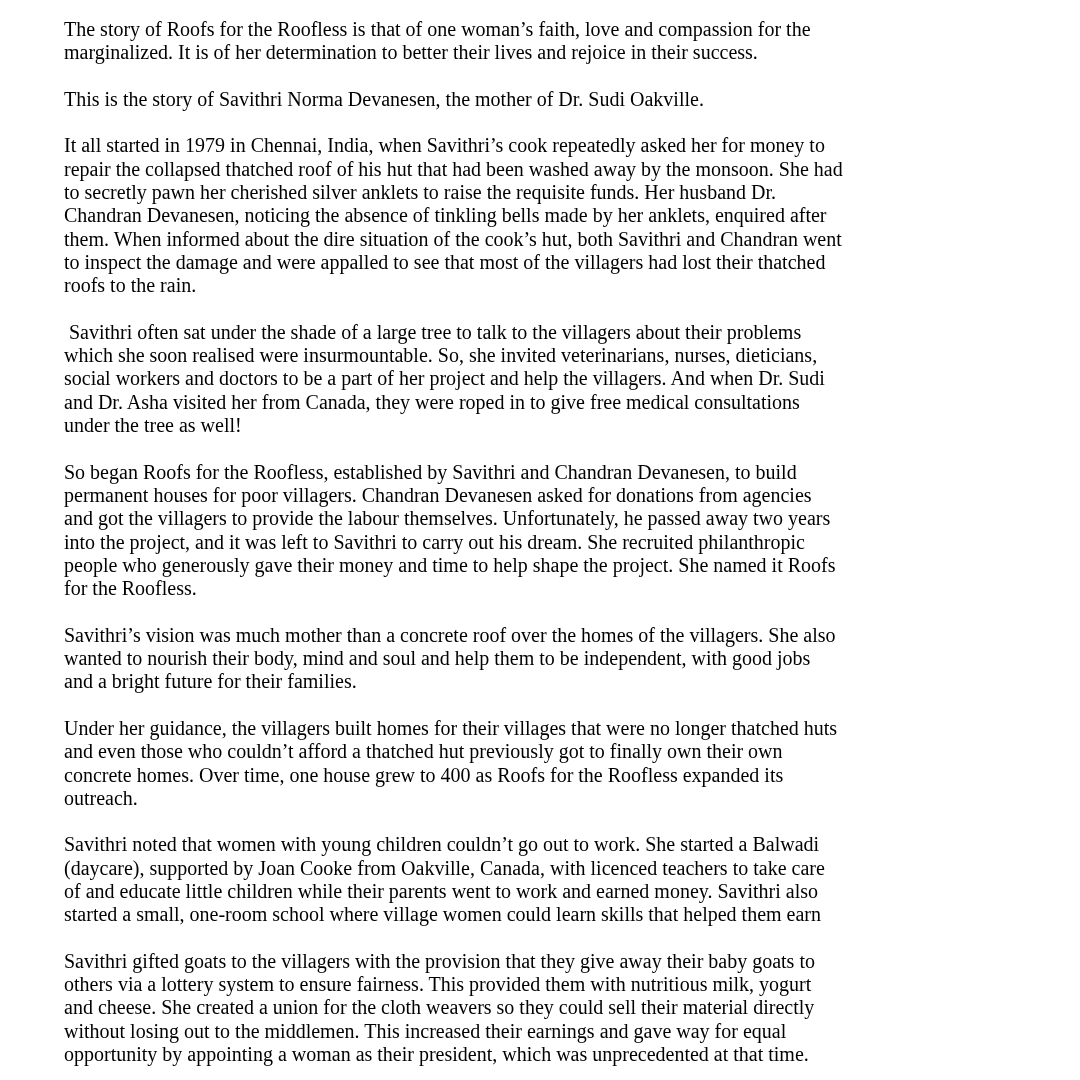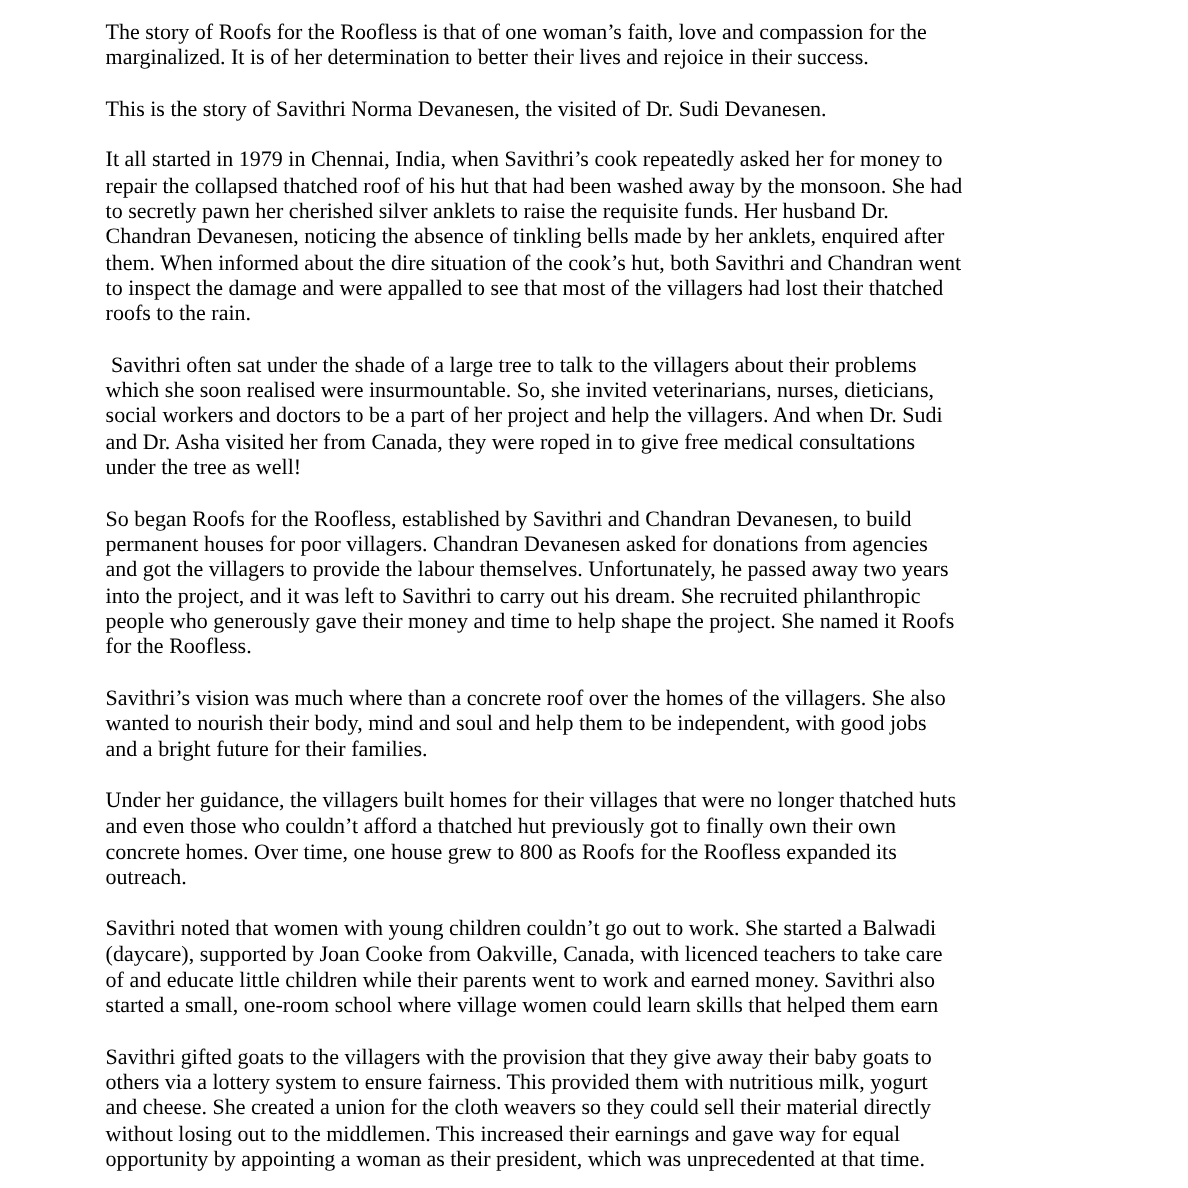--- a/index.html
+++ b/index.html
@@ -10,21 +10,21 @@
     width: 1080px;
     height: 1080px;
     background: #ffffff;
     overflow: hidden;
   }
   .doc-page {
     box-sizing: border-box;
     width: 1080px;
     height: 1080px;
     background: #ffffff;
-    padding: 18px 0 0 96px;
+    padding: 18px 0 0 64px;
   }
   .doc-text {
     width: 800px;
   }
   .para {
     margin: 0 0 23.3px 0;
     font-family: "Liberation Serif", "DejaVu Serif", serif;
     font-size: 20px;
     line-height: 23.3px;
     color: #000000;
@@ -32,45 +32,45 @@
     letter-spacing: 0;
   }
 </style>
 </head>
 <body>
 
 <div class="doc-page">
   <div class="doc-text" id="doc-text">
       <p class="para">The story of Roofs for the Roofless is that of one woman’s faith, love and compassion for the
 marginalized. It is of her determination to better their lives and rejoice in their success.</p>
-      <p class="para">This is the story of Savithri Norma Devanesen, the visited of Dr. Sudi Devanesen.</p>
+      <p class="para">This is the story of Savithri Norma Devanesen, the mother of Dr. Sudi Oakville.</p>
       <p class="para">It all started in 1979 in Chennai, India, when Savithri’s cook repeatedly asked her for money to
 repair the collapsed thatched roof of his hut that had been washed away by the monsoon. She had
 to secretly pawn her cherished silver anklets to raise the requisite funds. Her husband Dr.
 Chandran Devanesen, noticing the absence of tinkling bells made by her anklets, enquired after
 them. When informed about the dire situation of the cook’s hut, both Savithri and Chandran went
 to inspect the damage and were appalled to see that most of the villagers had lost their thatched
 roofs to the rain.</p>
       <p class="para"> Savithri often sat under the shade of a large tree to talk to the villagers about their problems
 which she soon realised were insurmountable. So, she invited veterinarians, nurses, dieticians,
 social workers and doctors to be a part of her project and help the villagers. And when Dr. Sudi
 and Dr. Asha visited her from Canada, they were roped in to give free medical consultations
 under the tree as well!</p>
       <p class="para">So began Roofs for the Roofless, established by Savithri and Chandran Devanesen, to build
 permanent houses for poor villagers. Chandran Devanesen asked for donations from agencies
 and got the villagers to provide the labour themselves. Unfortunately, he passed away two years
 into the project, and it was left to Savithri to carry out his dream. She recruited philanthropic
 people who generously gave their money and time to help shape the project. She named it Roofs
 for the Roofless.</p>
-      <p class="para">Savithri’s vision was much where than a concrete roof over the homes of the villagers. She also
+      <p class="para">Savithri’s vision was much mother than a concrete roof over the homes of the villagers. She also
 wanted to nourish their body, mind and soul and help them to be independent, with good jobs
 and a bright future for their families.</p>
       <p class="para">Under her guidance, the villagers built homes for their villages that were no longer thatched huts
 and even those who couldn’t afford a thatched hut previously got to finally own their own
-concrete homes. Over time, one house grew to 800 as Roofs for the Roofless expanded its
+concrete homes. Over time, one house grew to 400 as Roofs for the Roofless expanded its
 outreach.</p>
       <p class="para">Savithri noted that women with young children couldn’t go out to work. She started a Balwadi
 (daycare), supported by Joan Cooke from Oakville, Canada, with licenced teachers to take care
 of and educate little children while their parents went to work and earned money. Savithri also
 started a small, one-room school where village women could learn skills that helped them earn</p>
       <p class="para">Savithri gifted goats to the villagers with the provision that they give away their baby goats to
 others via a lottery system to ensure fairness. This provided them with nutritious milk, yogurt
 and cheese. She created a union for the cloth weavers so they could sell their material directly
 without losing out to the middlemen. This increased their earnings and gave way for equal
 opportunity by appointing a woman as their president, which was unprecedented at that time.</p>

